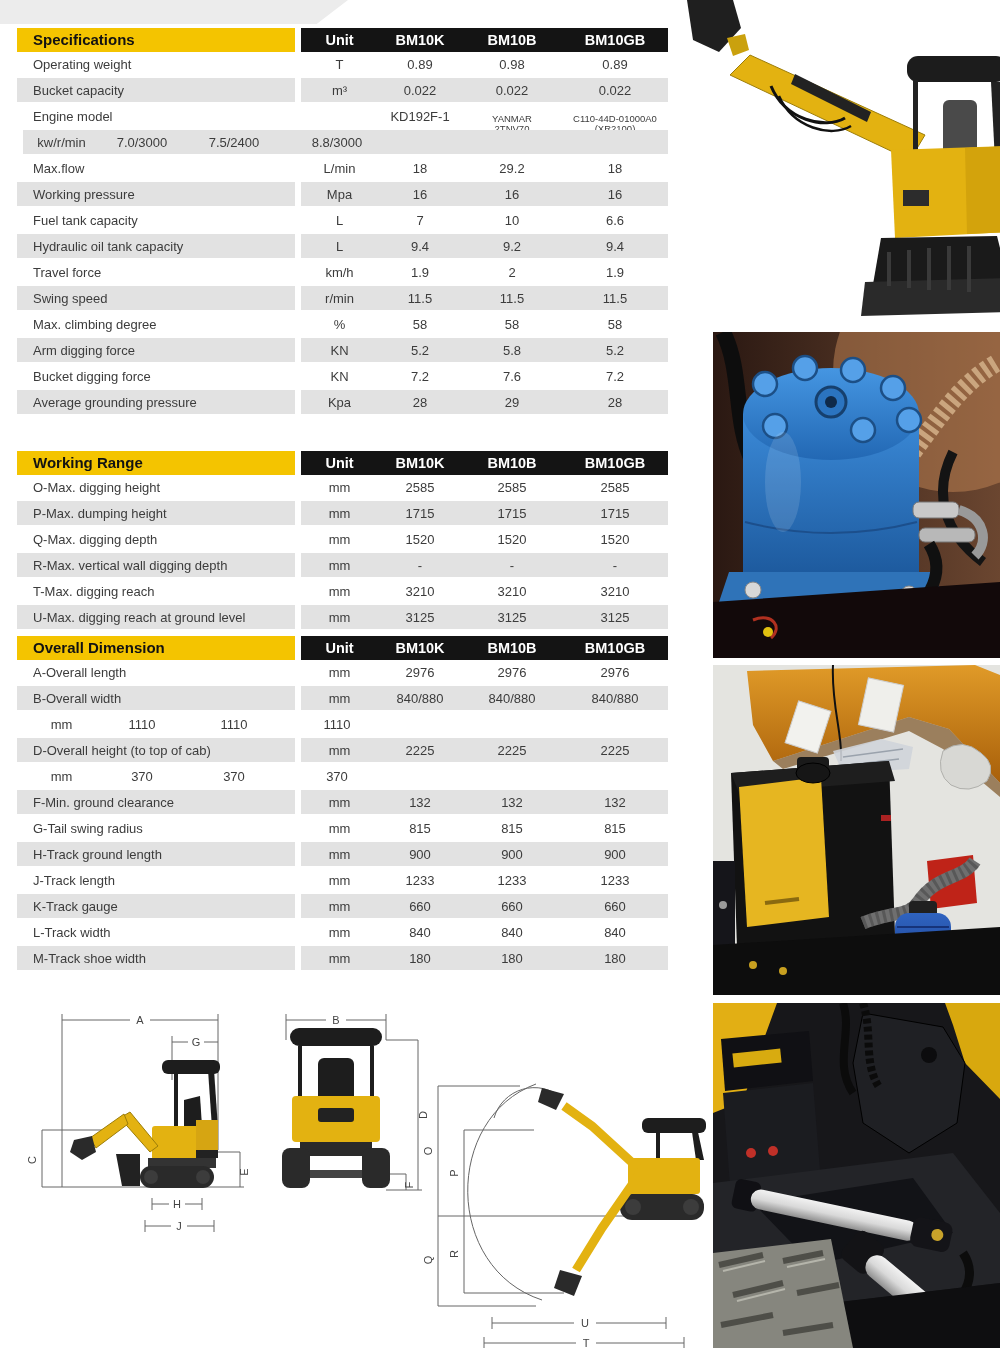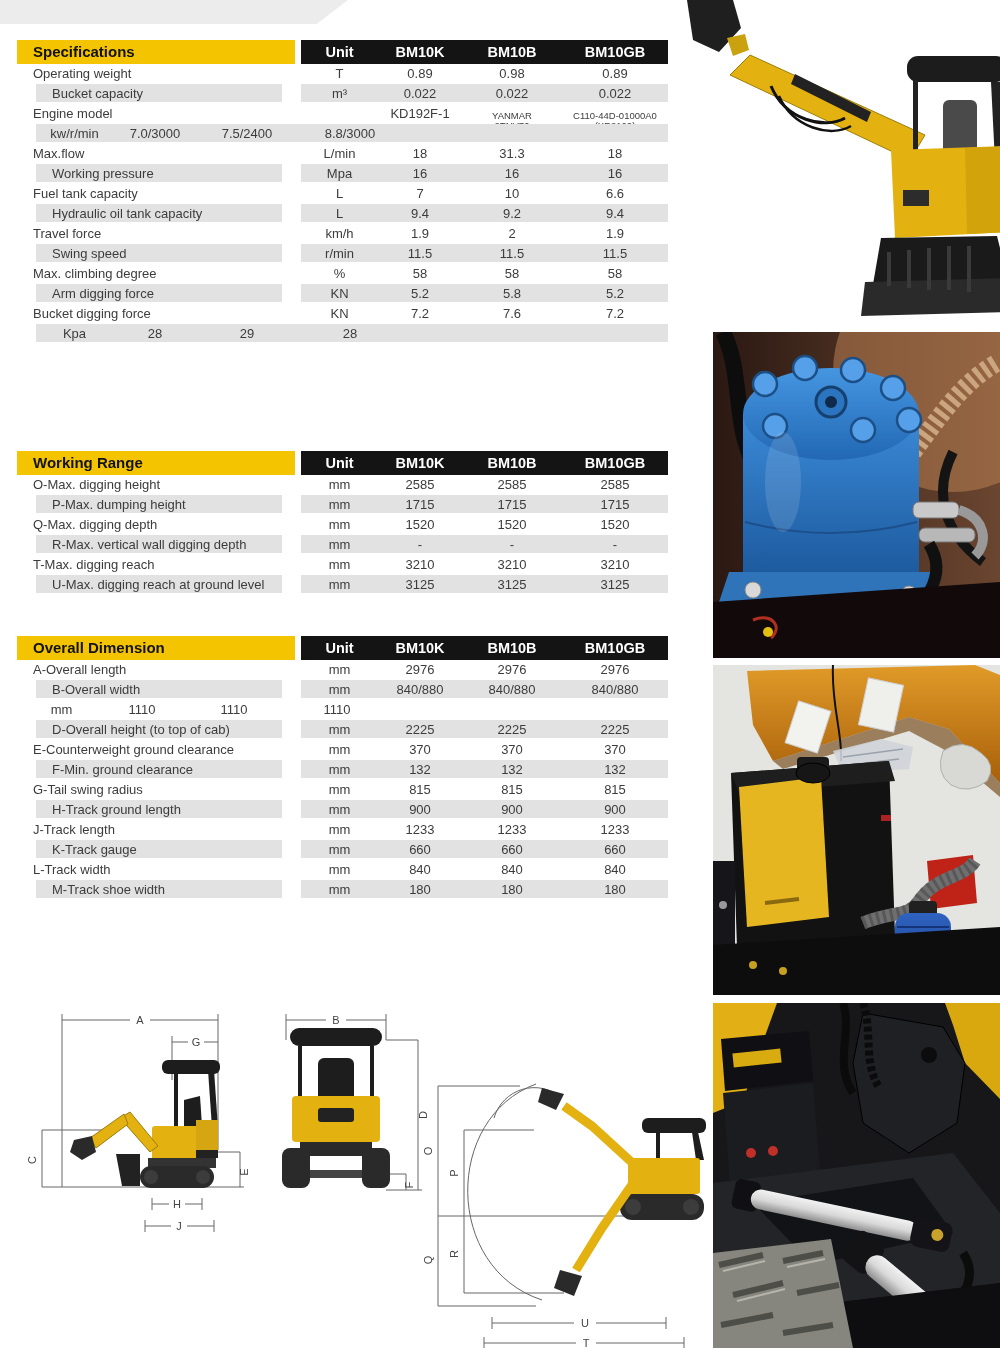--- a/index.html
+++ b/index.html
@@ -2,33 +2,33 @@
 <html style="--accent_yellow: #F4C400; --bar_black: #141414; --row_alt_grey: #E2E2E2; --text_dark: #3C3C3C; --machine_yellow: #E3B211; --pump_blue: #3B8AD8;"><head>
 <meta charset="utf-8">
 <style>
   html,body{margin:0;padding:0;background:#fff;}
   .page{position:relative;width:1000px;height:1348px;background:#fff;overflow:hidden;
         font-family:"Liberation Sans",sans-serif;color:var(--text_dark,#3c3c3c);}
   .deco-band{position:absolute;left:0;top:0;width:348px;height:24px;background:#ececec;
              clip-path:polygon(0 0,100% 0,91% 100%,0 100%);}
   
   .spec-table{position:absolute;left:17px;width:651px;}
-  #t0{top:40px}#t1{top:451px}#t2{top:636px}
+  #t0{top:28px}#t1{top:451px}#t2{top:636px}
   .thead{display:flex;height:24px;}
   .title-cell{width:278px;box-sizing:border-box;background:var(--accent_yellow,#F4C400);
               color:#121212;font-weight:bold;font-size:15px;line-height:24px;padding-left:16px;}
   .cols{margin-left:6px;flex:1;background:var(--bar_black,#141414);display:flex;
         color:#fff;font-weight:bold;font-size:14.5px;line-height:24px;justify-content:space-between;}
   .cols span{display:block;text-align:center;}
   .c0{width:77px}.c1{width:84px}.c2{width:100px}.c3{width:106px}
-  .row{display:flex;height:20px;box-sizing:border-box;border-bottom:2px solid #fff;}
+  .row{display:flex;height:26px;box-sizing:border-box;border-bottom:2px solid #fff;}
   .row .label{width:278px;box-sizing:border-box;padding-left:16px;font-size:13px;
               display:flex;align-items:center;}
   .row .right{margin-left:6px;display:flex;flex:1;}
-  .row.alt .label,.row.alt .right{background:var(--row_alt_grey,#E2E2E2);margin-left:19px;}
+  .row.alt .label,.row.alt .right{background:var(--row_alt_grey,#E2E2E2);}
   .cell{display:flex;align-items:center;justify-content:center;font-size:13px;
         text-align:center;white-space:pre-line;}
   .cell.small{font-size:9.5px;line-height:1.1;margin-top:16px;}
   
   .diagrams{position:absolute;left:0;top:998px;width:712px;height:350px;}
   .photo{position:absolute;overflow:hidden;}
   #photo1{left:675px;top:0;width:325px;height:320px;background:#fff;}
   #photo2{left:713px;top:332px;width:287px;height:326px;}
   #photo3{left:713px;top:665px;width:287px;height:330px;}
   #photo4{left:713px;top:1003px;width:287px;height:345px;}
@@ -89,21 +89,21 @@
             <div class="cell c1">7.0/3000</div>
             <div class="cell c2">7.5/2400</div>
             <div class="cell c3">8.8/3000</div>
           </div>
         </div>
         <div class="row">
           <div class="label">Max.flow</div>
           <div class="right">
             <div class="cell c0">L/min</div>
             <div class="cell c1">18</div>
-            <div class="cell c2">31.3</div>
+            <div class="cell c2">29.2</div>
             <div class="cell c3">18</div>
           </div>
         </div>
         <div class="row alt">
           <div class="label">Working pressure</div>
           <div class="right">
             <div class="cell c0">Mpa</div>
             <div class="cell c1">16</div>
             <div class="cell c2">16</div>
             <div class="cell c3">16</div>
@@ -166,20 +166,21 @@
         <div class="row">
           <div class="label">Bucket digging force</div>
           <div class="right">
             <div class="cell c0">KN</div>
             <div class="cell c1">7.2</div>
             <div class="cell c2">7.6</div>
             <div class="cell c3">7.2</div>
           </div>
         </div>
         <div class="row alt">
+          <div class="label">Average grounding pressure</div>
           <div class="right">
             <div class="cell c0">Kpa</div>
             <div class="cell c1">28</div>
             <div class="cell c2">29</div>
             <div class="cell c3">28</div>
           </div>
         </div>
       </div>
     </section>
   <section class="spec-table" id="t1">
@@ -289,21 +290,20 @@
         <div class="row alt">
           <div class="label">D-Overall height (to top of cab)</div>
           <div class="right">
             <div class="cell c0">mm</div>
             <div class="cell c1">2225</div>
             <div class="cell c2">2225</div>
             <div class="cell c3">2225</div>
           </div>
         </div>
         <div class="row">
-          <div class="label">E-Counterweight ground clearance</div>
           <div class="right">
             <div class="cell c0">mm</div>
             <div class="cell c1">370</div>
             <div class="cell c2">370</div>
             <div class="cell c3">370</div>
           </div>
         </div>
         <div class="row alt">
           <div class="label">F-Min. ground clearance</div>
           <div class="right">

